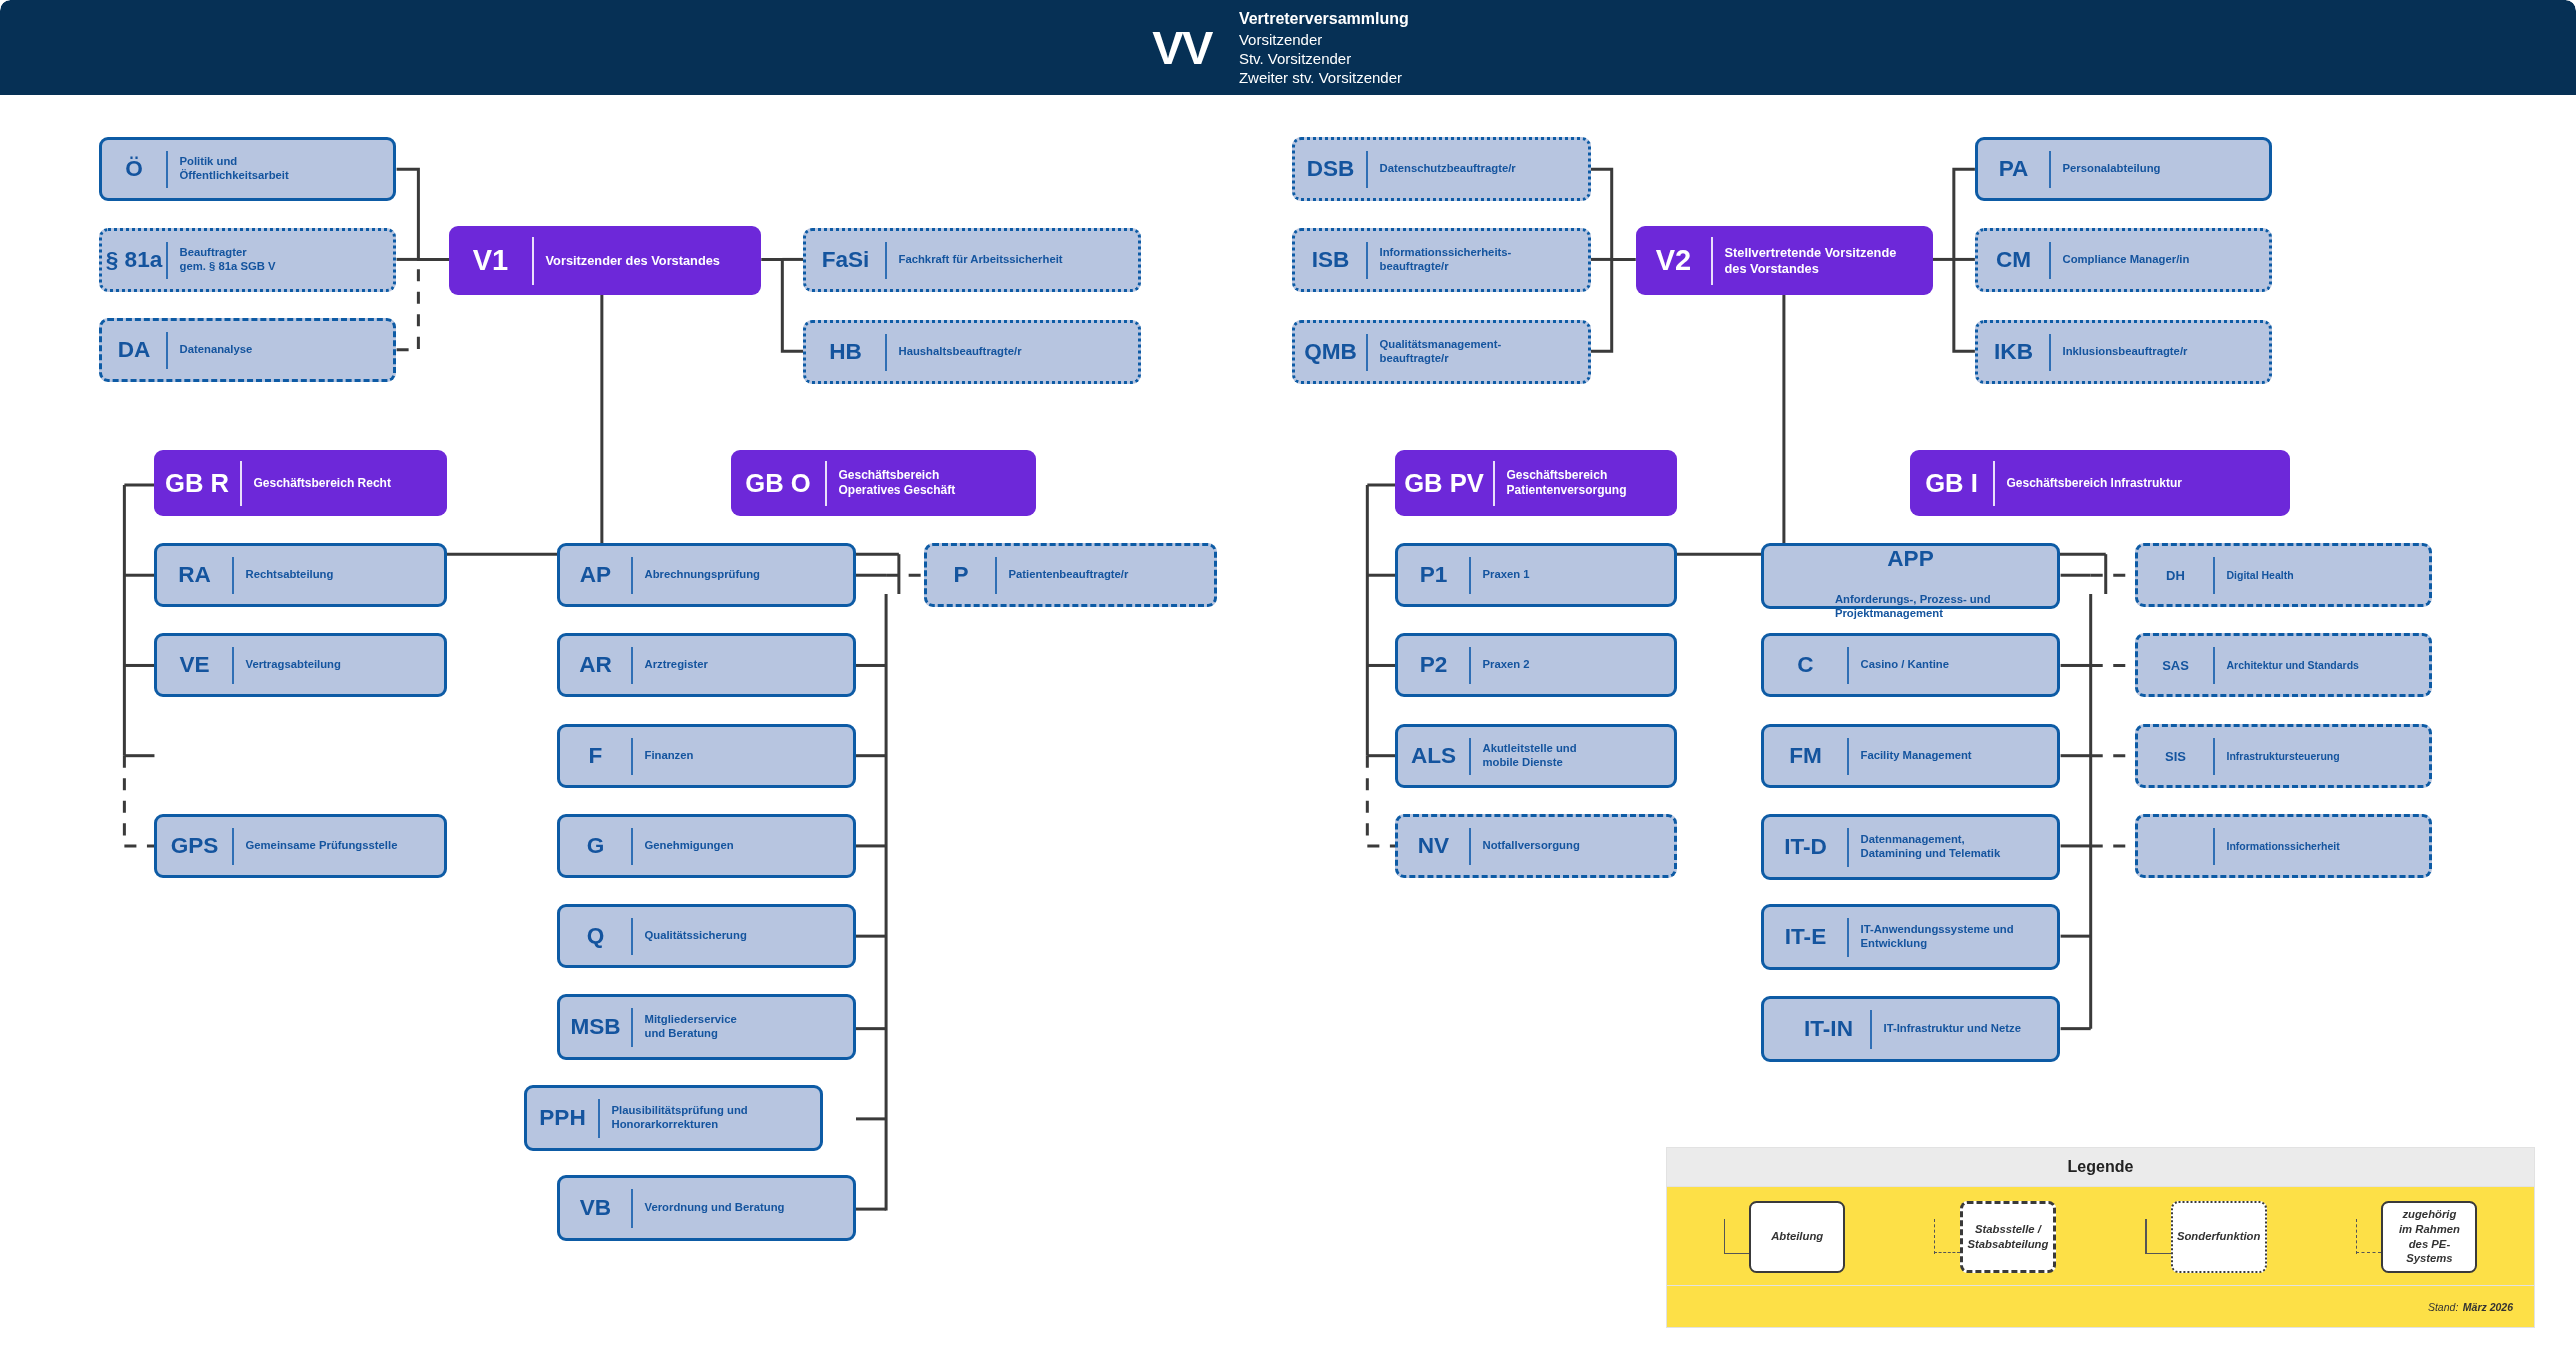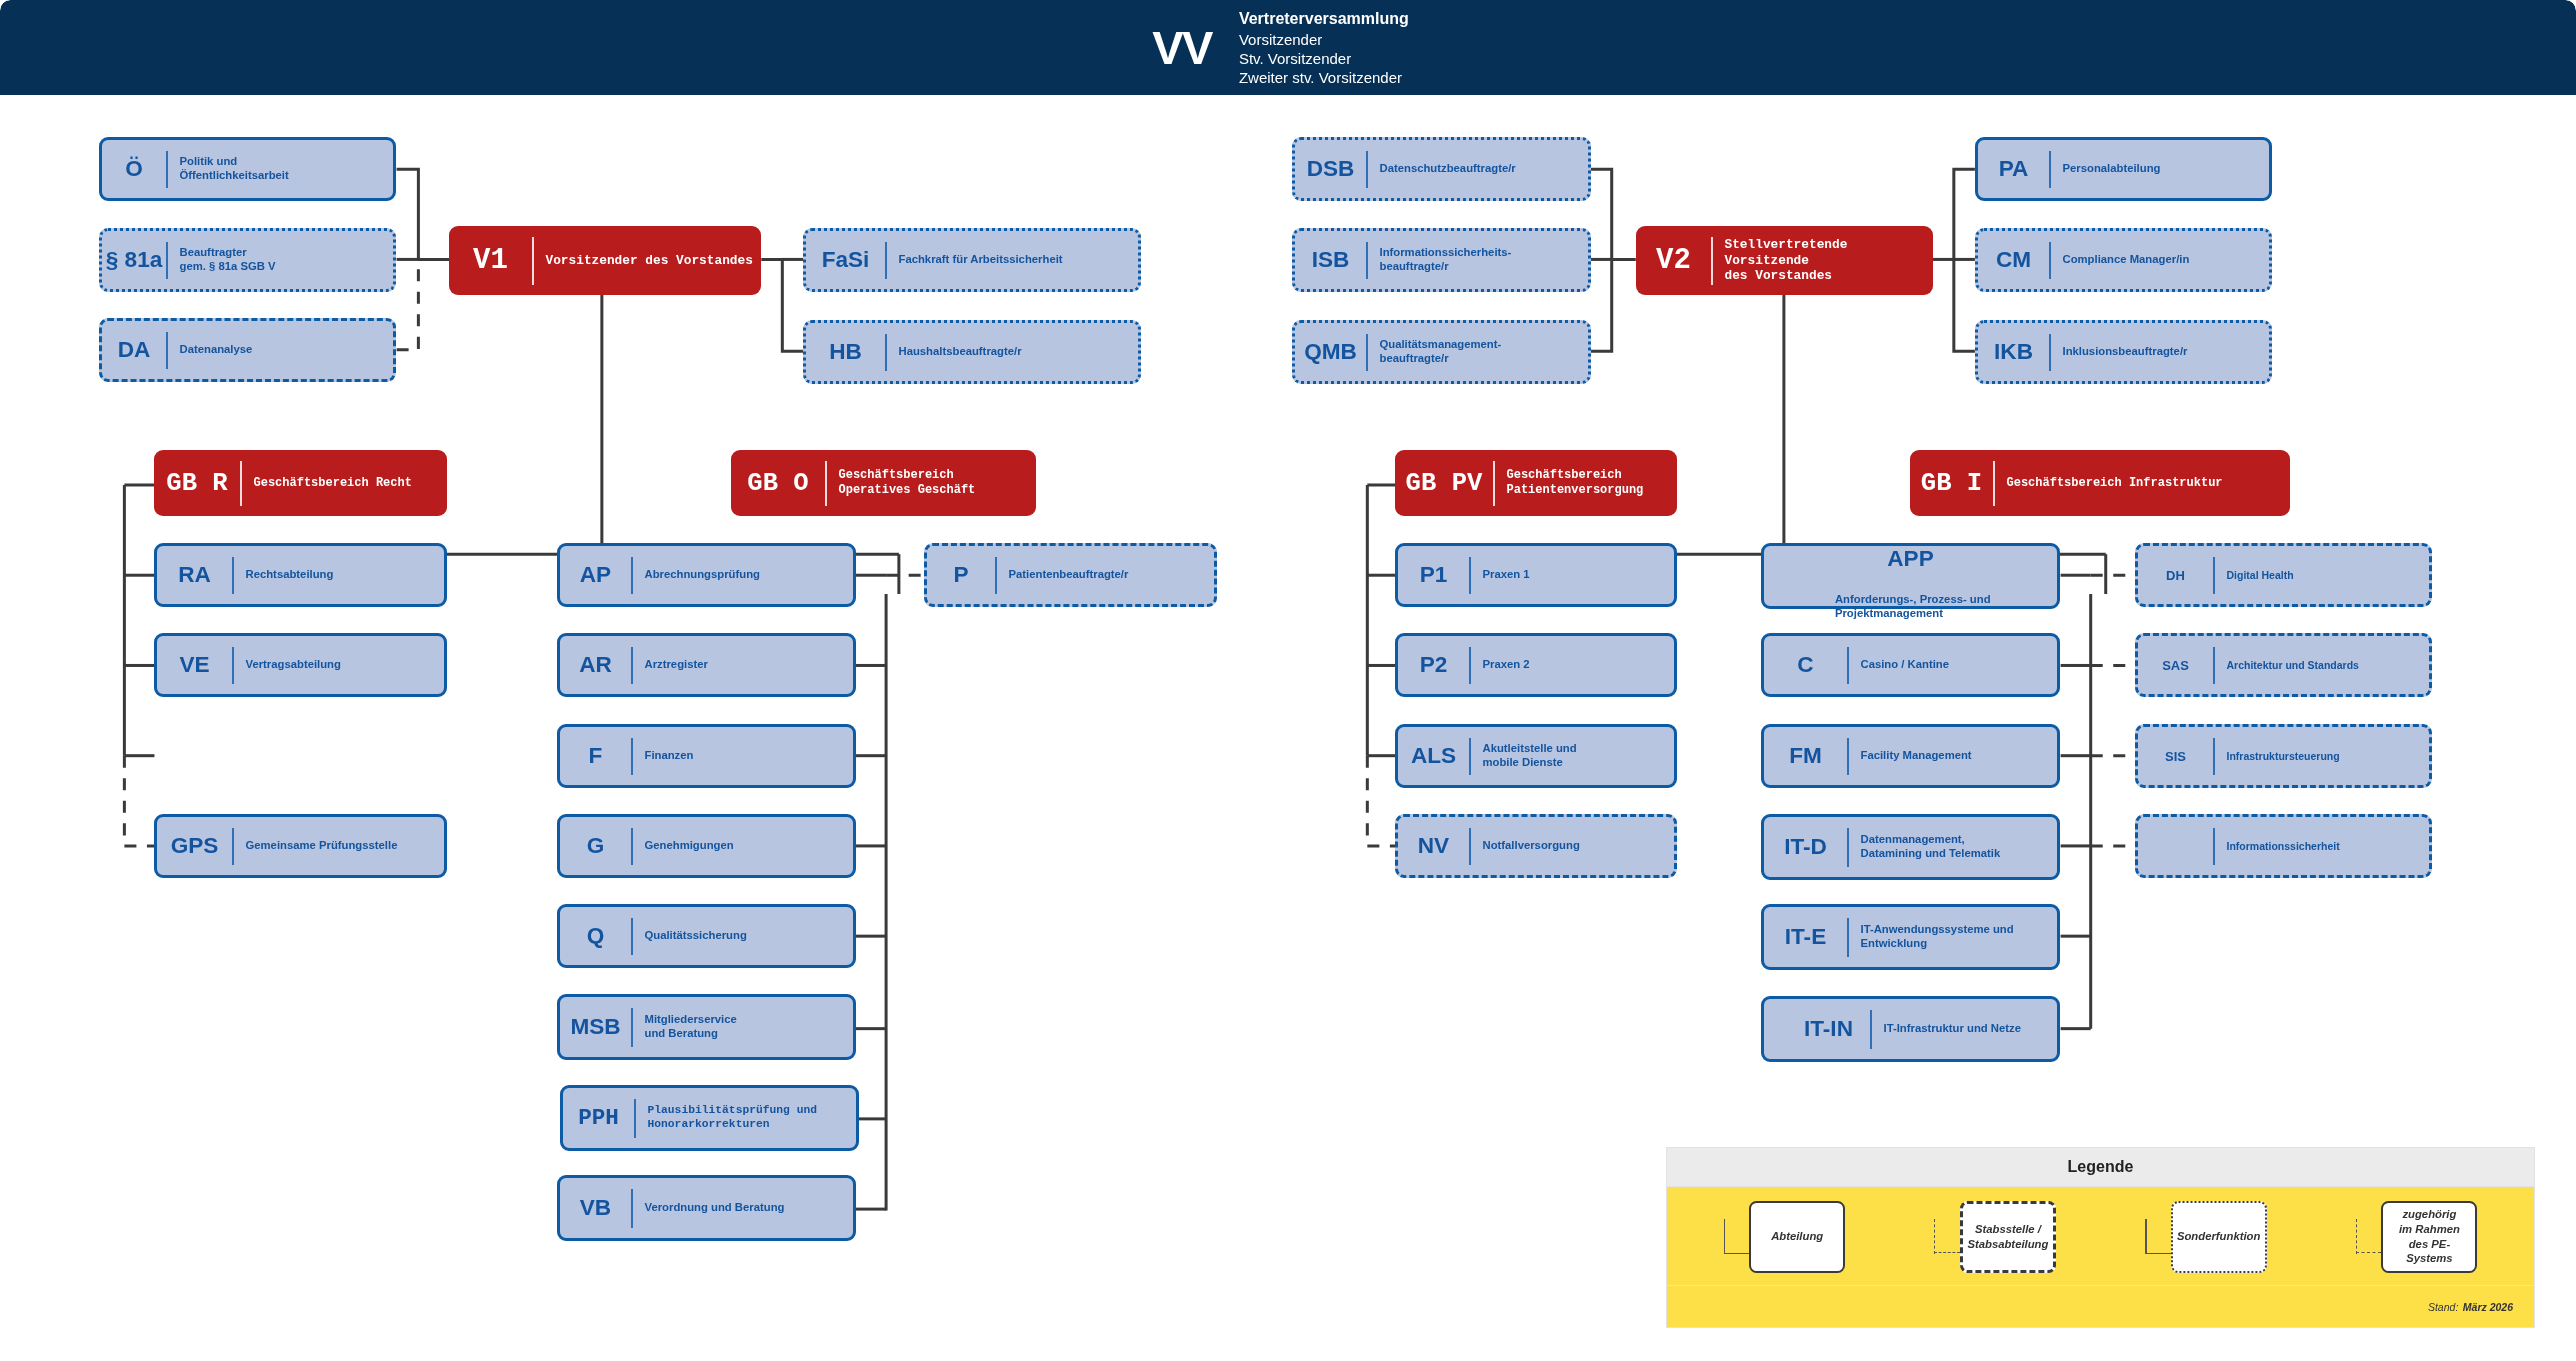--- a/index.html
+++ b/index.html
@@ -65,23 +65,22 @@
     line-height: 1.22;
     padding-left: 12px;
     padding-right: 7.5px;
   }
 
   
   .v-dept   { border: 3px solid #0d5ba5; }
   .v-stab   { border: 3.8px dashed #0d5ba5; }
   .v-sonder { border: 3px dotted #0d5ba5; }
   .v-head {
-    background: #b91c1c;
+    background: #6d28d9;
     border: none;
-    font-family: Liberation Mono, monospace;
   }
   .v-head .abbr { color: #ffffff; }
   .v-head .label { color: #ffffff; }
   .v-head .divider { background: #ffffff; opacity: .85; }
 
   
   .sz-lg .abbr  { font-size: 25.6px; }
   .sz-lg .label { font-size: 12px; }
   .sz-md .abbr  { font-size: 22.6px; }
   .sz-md .label { font-size: 11.3px; }
@@ -373,21 +372,21 @@
     <div class="divider"></div>
     <div class="label">Qualitätssicherung</div>
   </div>
 
   <div class="node v-dept sz-md" style="left:557px;top:994px;width:299px;height:66px;">
     <div class="abbr" style="width:71px">MSB</div>
     <div class="divider"></div>
     <div class="label">Mitgliederservice<br>und Beratung</div>
   </div>
 
-  <div class="node v-dept sz-md" style="left:560px;top:1085px;width:299px;height:66px;font-family:Liberation Mono, monospace;">
+  <div class="node v-dept sz-md" style="left:524px;top:1085px;width:299px;height:66px;">
     <div class="abbr" style="width:71px">PPH</div>
     <div class="divider"></div>
     <div class="label">Plausibilitätsprüfung und<br>Honorarkorrekturen</div>
   </div>
 
   <div class="node v-dept sz-md" style="left:557px;top:1175px;width:299px;height:66px;">
     <div class="abbr" style="width:71px">VB</div>
     <div class="divider"></div>
     <div class="label">Verordnung und Beratung</div>
   </div>

